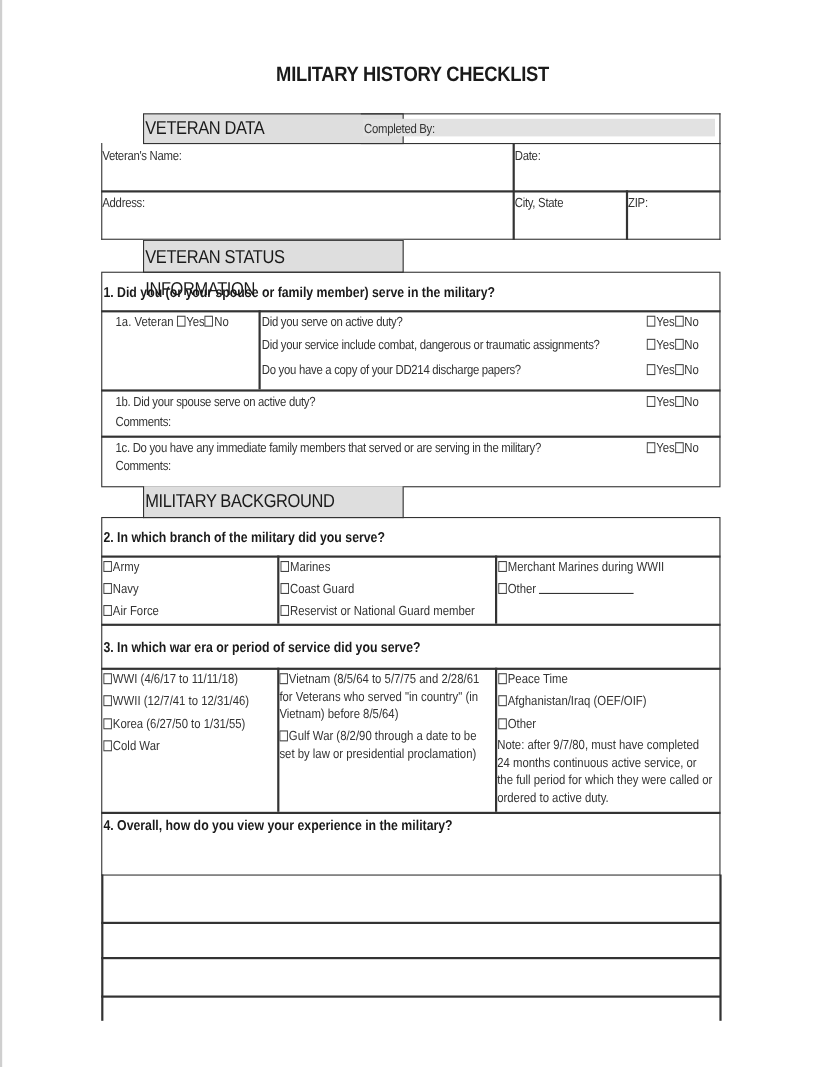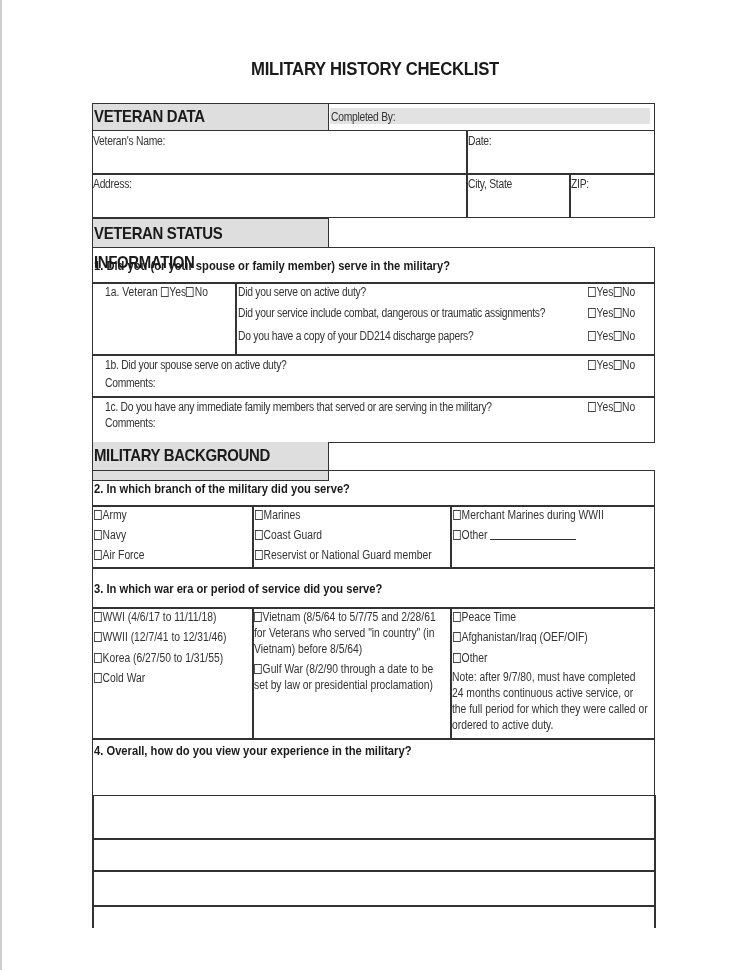--- a/index.html
+++ b/index.html
@@ -5,21 +5,21 @@
   html, body { margin:0; padding:0; }
   body { width:750px; height:970px; background:#ffffff; position:relative; overflow:hidden;
          font-family:"Liberation Sans", sans-serif; color:#1a1a1a; }
   .leftedge { position:absolute; left:0; top:0; width:2px; height:970px; background:#cfcfcf; }
   .title { position:absolute; left:0; width:750px; top:58px; text-align:center; font-weight:bold;
            font-size:19px; letter-spacing:-0.3px; transform:scaleX(0.88); }
   .abs { position:absolute; box-sizing:border-box; }
   .line-h { position:absolute; height:1.5px; background:#333; }
   .line-v { position:absolute; width:1.5px; background:#333; }
   .hdr { position:absolute; background:#dedede; border:1.5px solid #333; box-sizing:border-box;
-         font-weight:bold; font-size:17px; padding-left:1px; letter-spacing:-0.4px; }
+         font-weight:normal; font-size:17px; padding-left:1px; letter-spacing:-0.4px;margin-left:38px; }
   .hdr span { display:inline-block; transform:scaleX(0.88); transform-origin:left; }
   .txt { position:absolute; font-size:12px; white-space:nowrap; letter-spacing:-0.3px; color:#333; }
   .txt.sq { transform:scaleX(0.86); transform-origin:left; }
   .q { position:absolute; font-size:13px; font-weight:bold; white-space:nowrap; color:#1a1a1a;
        transform:scaleX(0.86); transform-origin:left; }
   .cb { display:inline-block; width:9px; height:10px; border:1px solid #444; box-sizing:border-box;
         vertical-align:-1px; margin-right:1px; background:#fff; }
   .yn { position:absolute; font-size:12px; white-space:nowrap; color:#333; transform:scaleX(0.86); transform-origin:left; }
   .gray { position:absolute; background:#e2e2e2; }
   .para { position:absolute; font-size:12px; line-height:16px; color:#333; transform:scaleX(0.86); transform-origin:left top; }
@@ -80,21 +80,21 @@
 <div class="txt sq" style="left:105px;top:358px;">1b. Did your spouse serve on active duty?</div>
 <div class="yn" style="left:588px;top:358px;"><span class="cb"></span><span>Yes</span><span class="cb"></span><span>No</span></div>
 <div class="txt sq" style="left:105px;top:376px;">Comments:</div>
 <div class="abs" style="left:160px;top:375px;width:490px;height:18px;"></div>
 
 <div class="txt sq" style="left:105px;top:400px;">1c. Do you have any immediate family members that served or are serving in the military?</div>
 <div class="yn" style="left:588px;top:400px;"><span class="cb"></span><span>Yes</span><span class="cb"></span><span>No</span></div>
 <div class="txt sq" style="left:105px;top:416px;">Comments:</div>
 <div class="abs" style="left:160px;top:415px;width:490px;height:22px;"></div>
 
-<div class="hdr" style="left:92px;top:442px;width:237px;height:39px;line-height:28px;border-top:none;"><span>MILITARY BACKGROUND</span></div>
+<div class="hdr" style="left:92px;top:442px;width:237px;height:29px;line-height:28px;border-top:none;"><span>MILITARY BACKGROUND</span></div>
 
 <div class="abs" style="left:92px;top:470px;width:563px;height:326px;border:1.5px solid #333;"></div>
 <div class="line-h" style="left:92px;top:505px;width:563px;"></div>
 <div class="line-h" style="left:92px;top:567px;width:563px;"></div>
 <div class="line-h" style="left:92px;top:607px;width:563px;"></div>
 <div class="line-h" style="left:92px;top:738px;width:563px;"></div>
 <div class="line-v" style="left:252px;top:505px;height:62px;"></div>
 <div class="line-v" style="left:450px;top:505px;height:62px;"></div>
 <div class="line-v" style="left:252px;top:607px;height:131px;"></div>
 <div class="line-v" style="left:450px;top:607px;height:131px;"></div>

